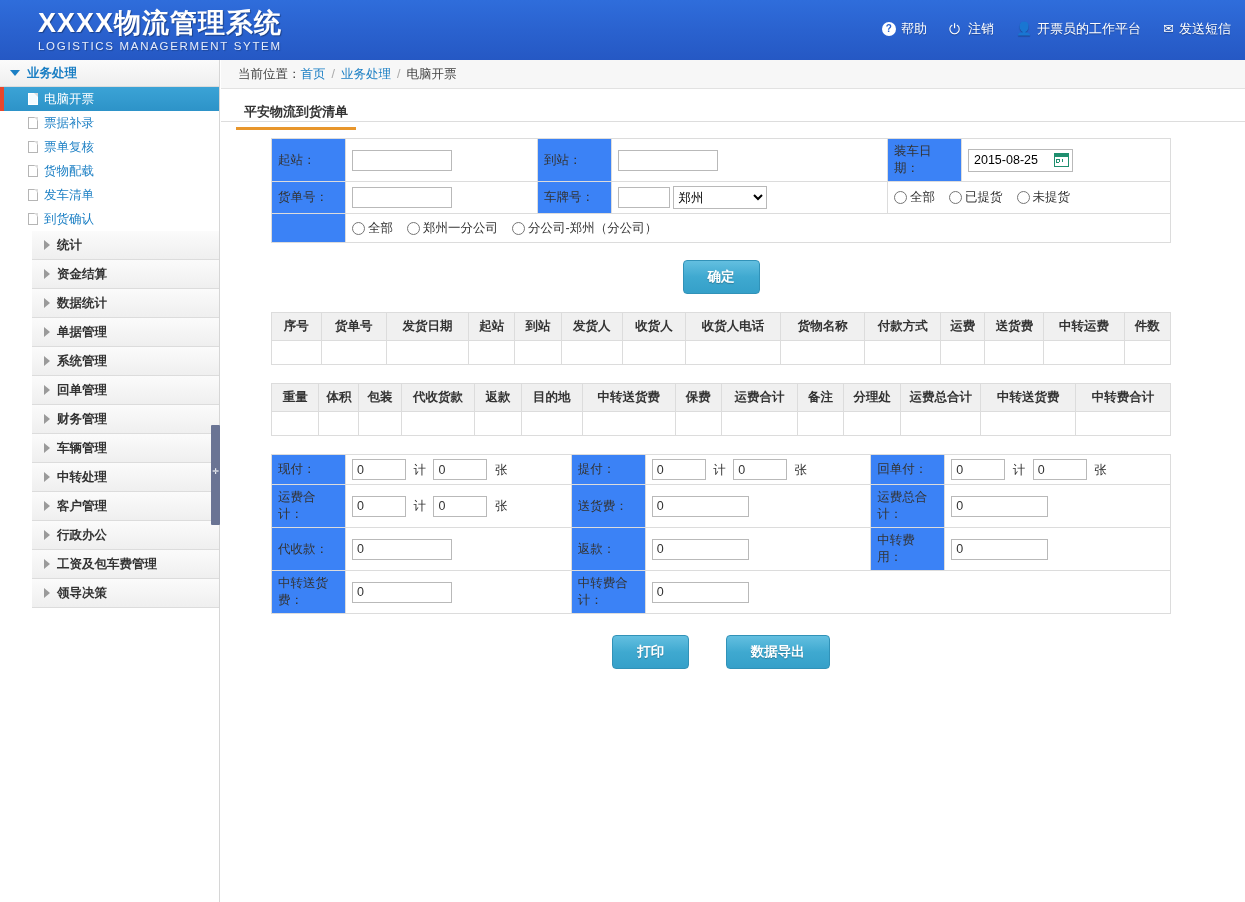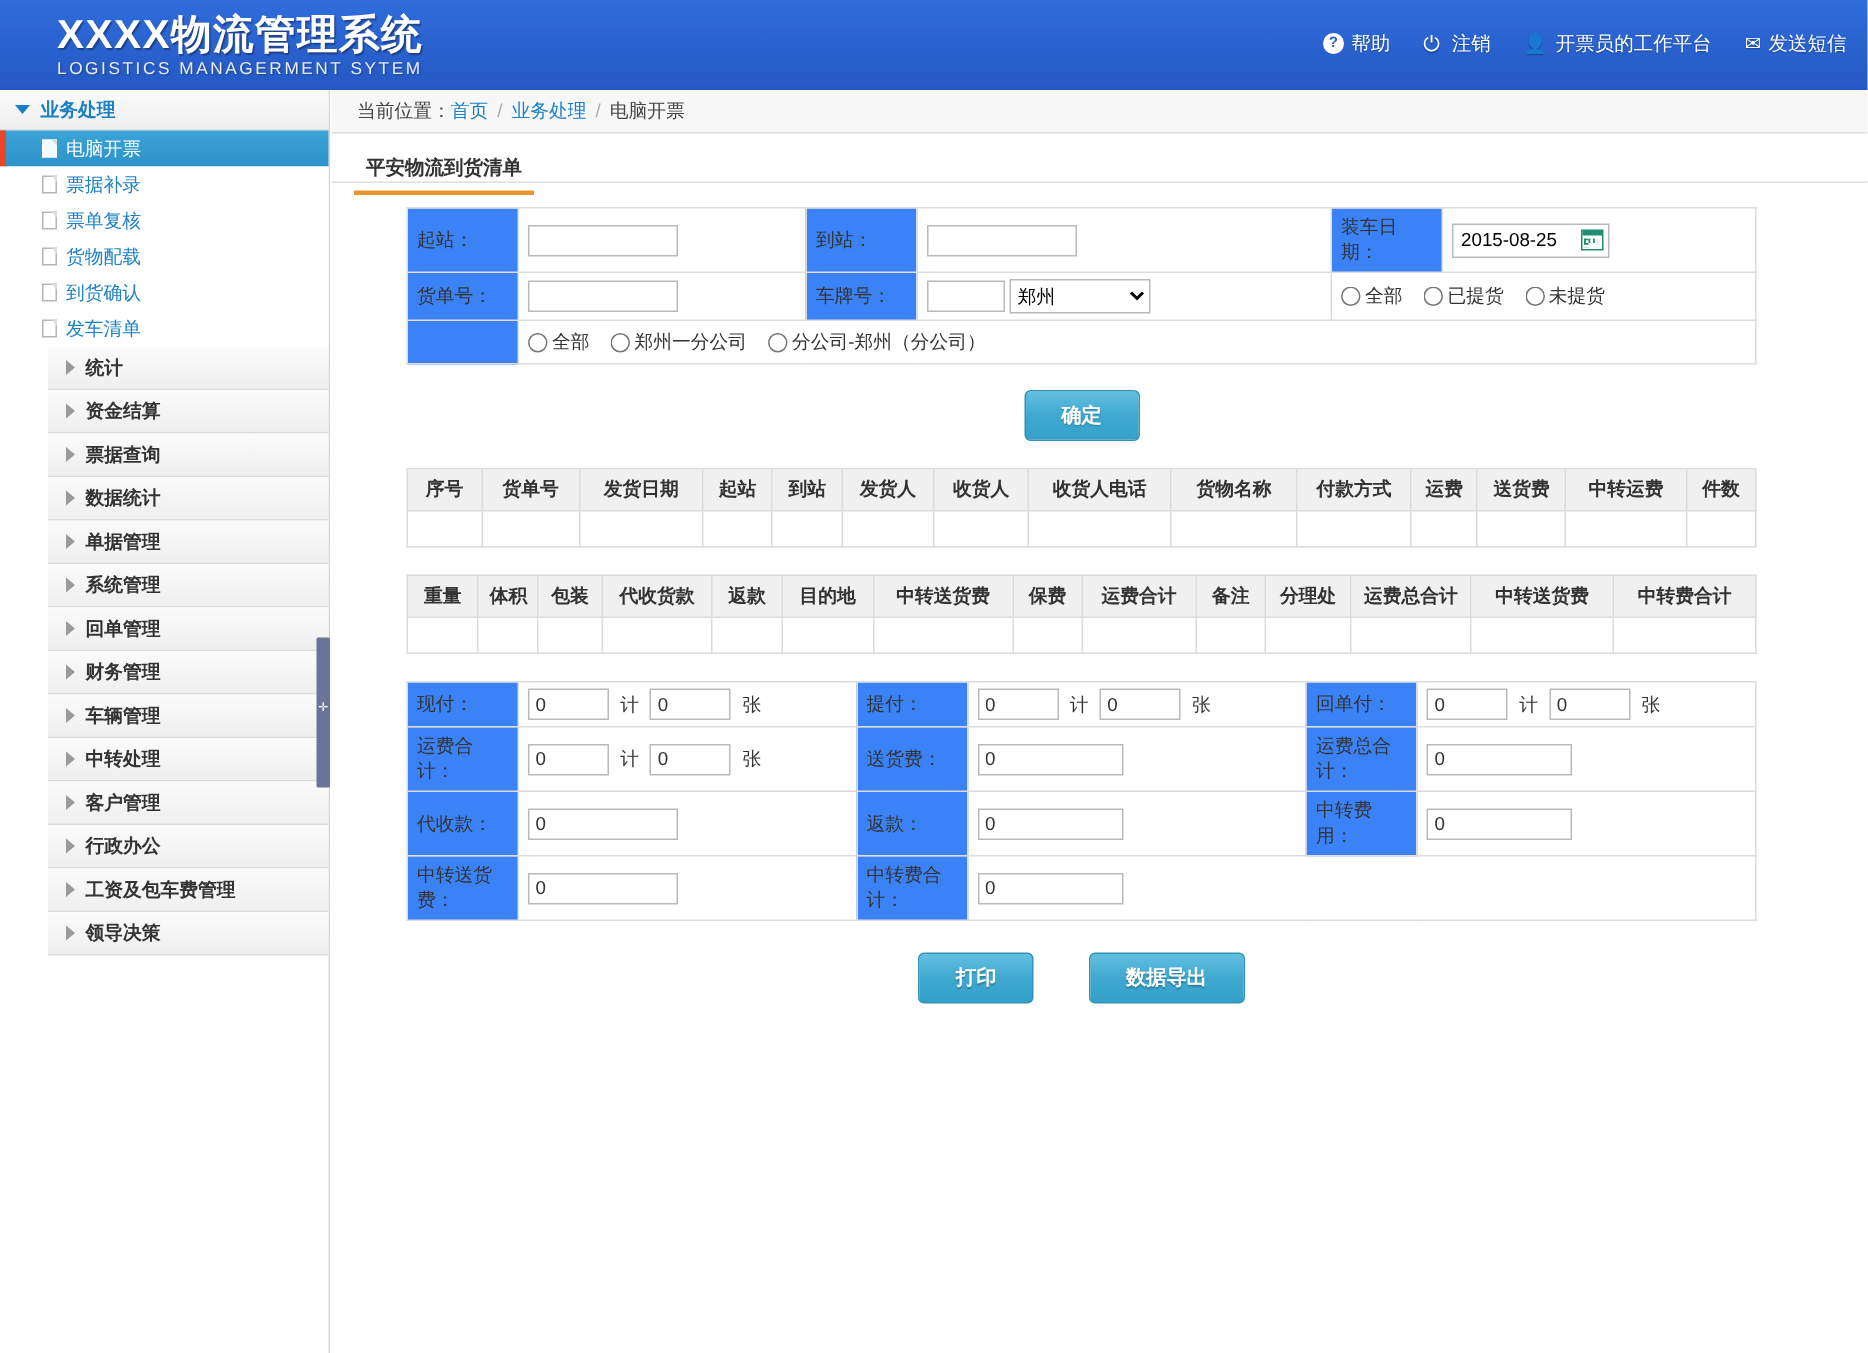--- a/index.html
+++ b/index.html
@@ -305,44 +305,38 @@
     <div class="sub-item">
       <span class="doc-ico"></span>
       <span>票单复核</span>
     </div>
     <div class="sub-item">
       <span class="doc-ico"></span>
       <span>货物配载</span>
     </div>
     <div class="sub-item">
       <span class="doc-ico"></span>
-      <span>到货确认</span>
+      <span>发车清单</span>
     </div>
     <div class="sub-item">
       <span class="doc-ico"></span>
-      <span>发车清单</span>
+      <span>到货确认</span>
     </div>
   </div>
 
   <div class="menu-group tall">
     <div class="menu-group-head collapsed">
       <span class="tri-right"></span>
       <span>统计</span>
     </div>
   </div>
   <div class="menu-group tall">
     <div class="menu-group-head collapsed">
       <span class="tri-right"></span>
       <span>资金结算</span>
-    </div>
-  </div>
-  <div class="menu-group tall">
-    <div class="menu-group-head collapsed">
-      <span class="tri-right"></span>
-      <span>票据查询</span>
     </div>
   </div>
   <div class="menu-group tall">
     <div class="menu-group-head collapsed">
       <span class="tri-right"></span>
       <span>数据统计</span>
     </div>
   </div>
   <div class="menu-group tall">
     <div class="menu-group-head collapsed">

